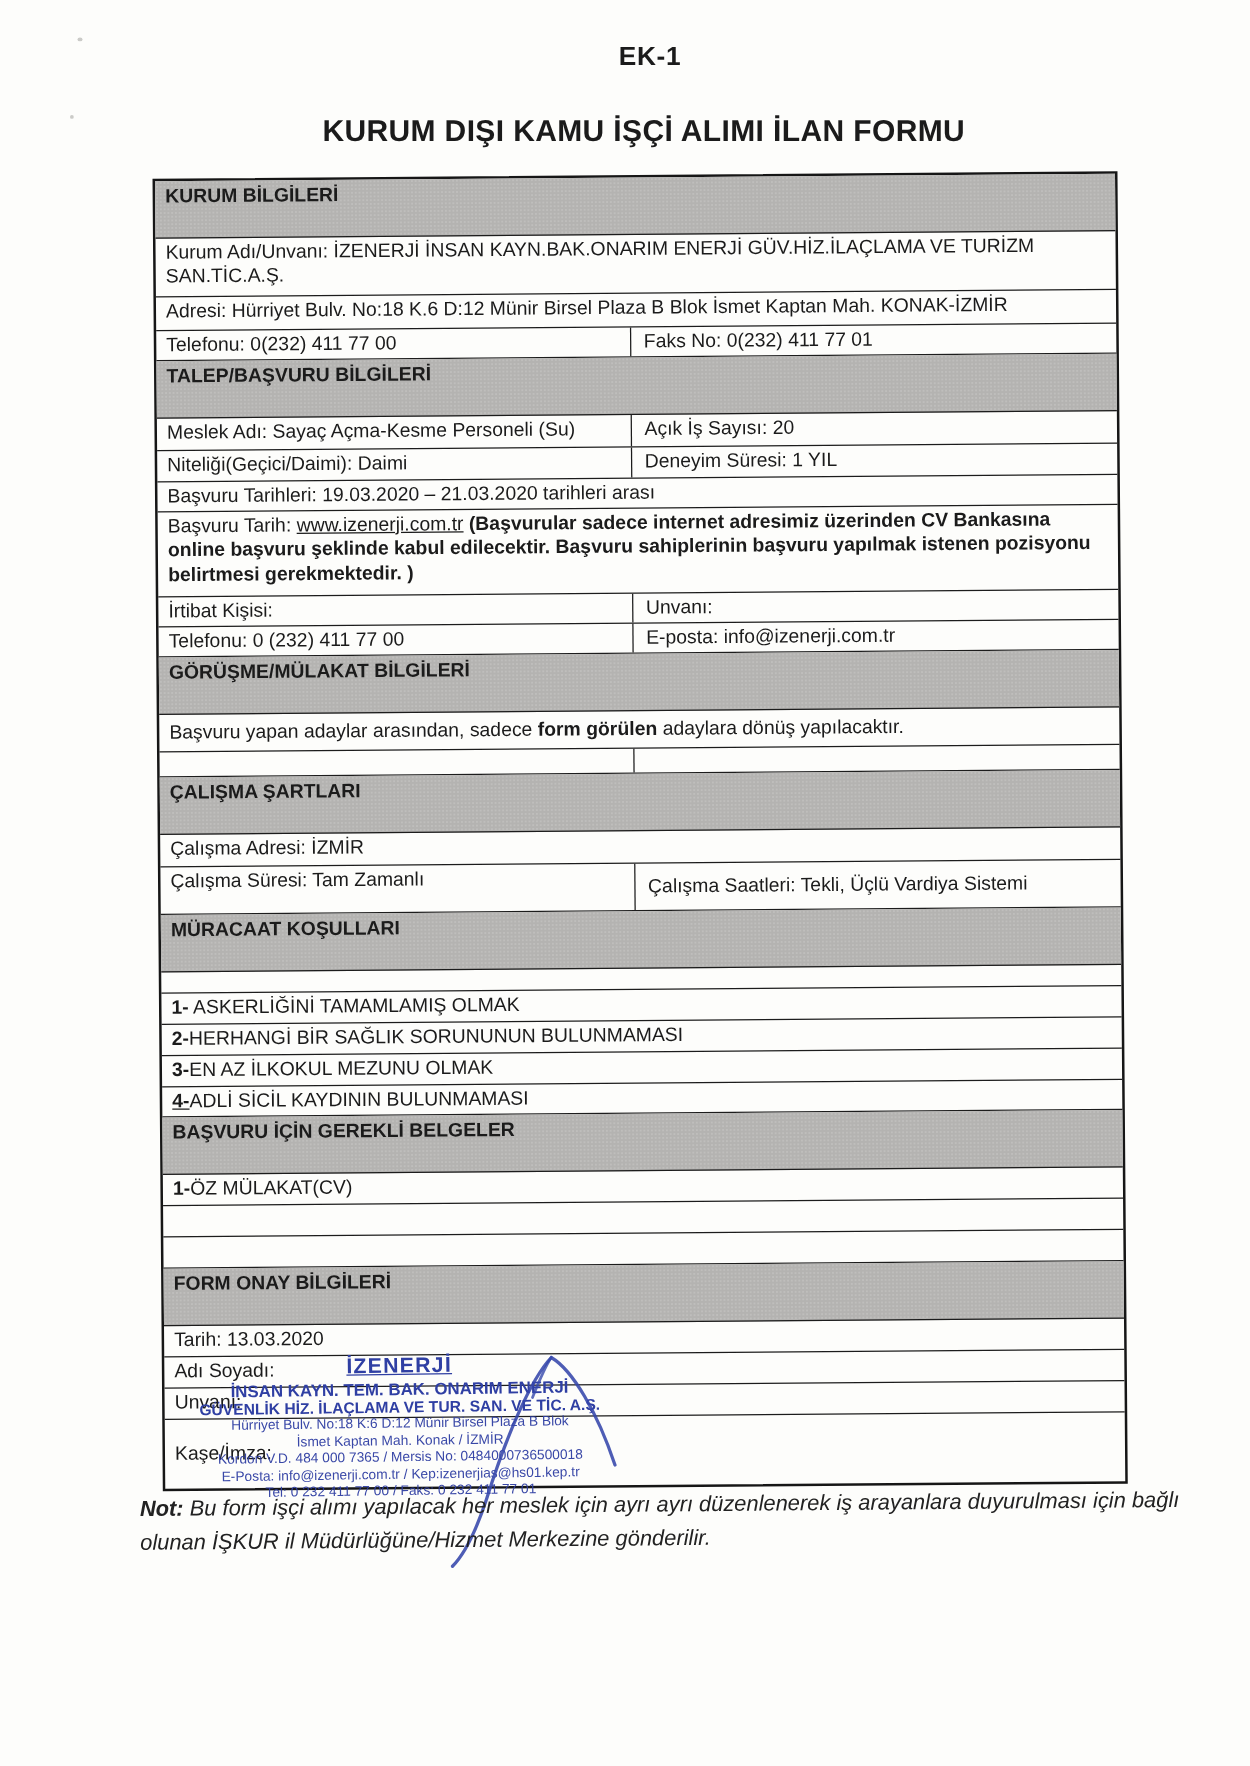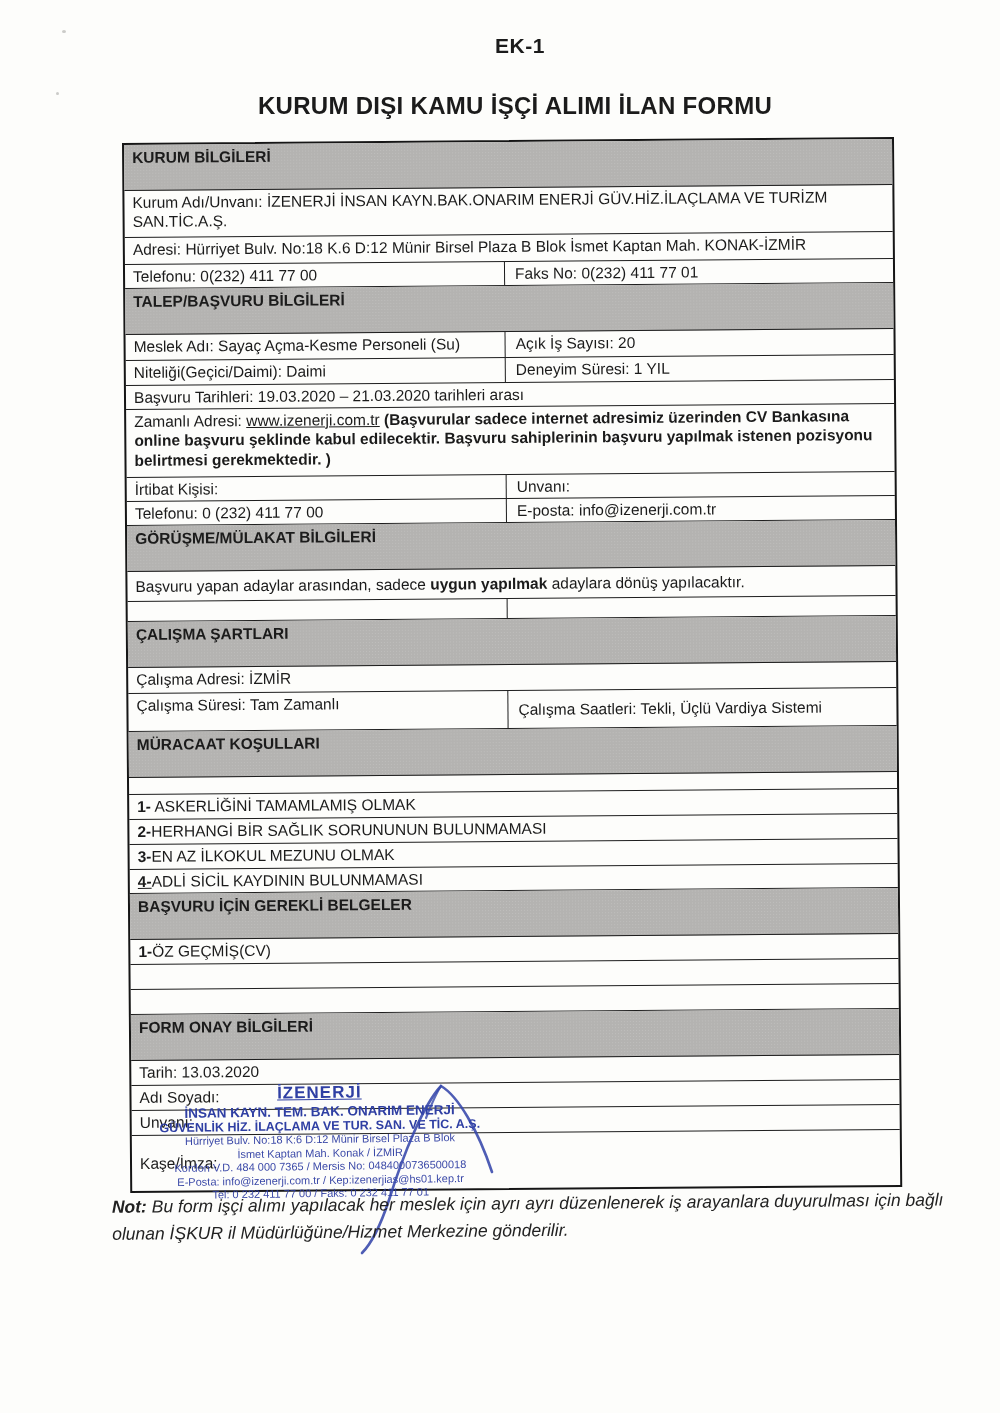--- a/index.html
+++ b/index.html
@@ -104,34 +104,34 @@
     <div class="row split" style="height:26px;">
       <div class="cell-l">Meslek Adı:  Sayaç Açma-Kesme Personeli (Su)</div>
       <div class="cell-r">Açık İş Sayısı: 20</div>
     </div>
     <div class="row split" style="height:25px;">
       <div class="cell-l">Niteliği(Geçici/Daimi): Daimi</div>
       <div class="cell-r">Deneyim Süresi: 1 YIL</div>
     </div>
     <div class="row" style="height:24px;">Başvuru Tarihleri: 19.03.2020 – 21.03.2020 tarihleri arası</div>
     <div class="row" style="height:68px;">
-      <span>Zamanlı Adresi: </span><span class="u">www.izenerji.com.tr</span><b> (Başvurular sadece internet adresimiz üzerinden CV Bankasına online başvuru şeklinde kabul edilecektir. Başvuru sahiplerinin başvuru yapılmak istenen pozisyonu belirtmesi gerekmektedir. )</b>
+      <span>Başvuru Tarih: </span><span class="u">www.izenerji.com.tr</span><b> (Başvurular sadece internet adresimiz üzerinden CV Bankasına online başvuru şeklinde kabul edilecektir. Başvuru sahiplerinin başvuru yapılmak istenen pozisyonu belirtmesi gerekmektedir. )</b>
     </div>
     <div class="row split" style="height:24px;">
       <div class="cell-l">İrtibat Kişisi:</div>
       <div class="cell-r">Unvanı:</div>
     </div>
     <div class="row split" style="height:24px;">
       <div class="cell-l">Telefonu: 0 (232) 411 77 00</div>
       <div class="cell-r">E-posta: info@izenerji.com.tr</div>
     </div>
 
     <div class="row section">GÖRÜŞME/MÜLAKAT BİLGİLERİ</div>
     <div class="row" style="height:30px;padding-top:5px;">
-      <span>Başvuru yapan adaylar arasından, sadece </span><b>uygun yapılmak</b><span> adaylara dönüş yapılacaktır.</span>
+      <span>Başvuru yapan adaylar arasından, sadece </span><b>form görülen</b><span> adaylara dönüş yapılacaktır.</span>
     </div>
     <div class="row split" style="height:20px;">
       <div class="cell-l"></div>
       <div class="cell-r"></div>
     </div>
 
     <div class="row section">ÇALIŞMA ŞARTLARI</div>
     <div class="row" style="height:26px;">Çalışma Adresi: İZMİR</div>
     <div class="row split" style="height:38px;">
       <div class="cell-l">Çalışma Süresi: Tam Zamanlı</div>
@@ -148,21 +148,21 @@
     </div>
     <div class="row" style="height:25px;">
       <b class="num">3-</b><span>EN AZ İLKOKUL MEZUNU OLMAK</span>
     </div>
     <div class="row" style="height:24px;">
       <b class="num u">4-</b><span>ADLİ SİCİL KAYDININ BULUNMAMASI</span>
     </div>
 
     <div class="row section">BAŞVURU İÇİN GEREKLİ BELGELER</div>
     <div class="row" style="height:25px;">
-      <b class="num">1-</b><span>ÖZ GEÇMİŞ(CV)</span>
+      <b class="num">1-</b><span>ÖZ MÜLAKAT(CV)</span>
     </div>
     <div class="row" style="height:25px;"></div>
     <div class="row" style="height:25px;"></div>
 
     <div class="row section">FORM ONAY BİLGİLERİ</div>
     <div class="row" style="height:25px;">Tarih: 13.03.2020</div>
     <div class="row" style="height:25px;">Adı Soyadı:</div>
     <div class="row" style="height:25px;">Unvanı:</div>
     <div class="row vcenter" style="height:55px;border-bottom:none;">Kaşe/İmza:</div>
   </div>

